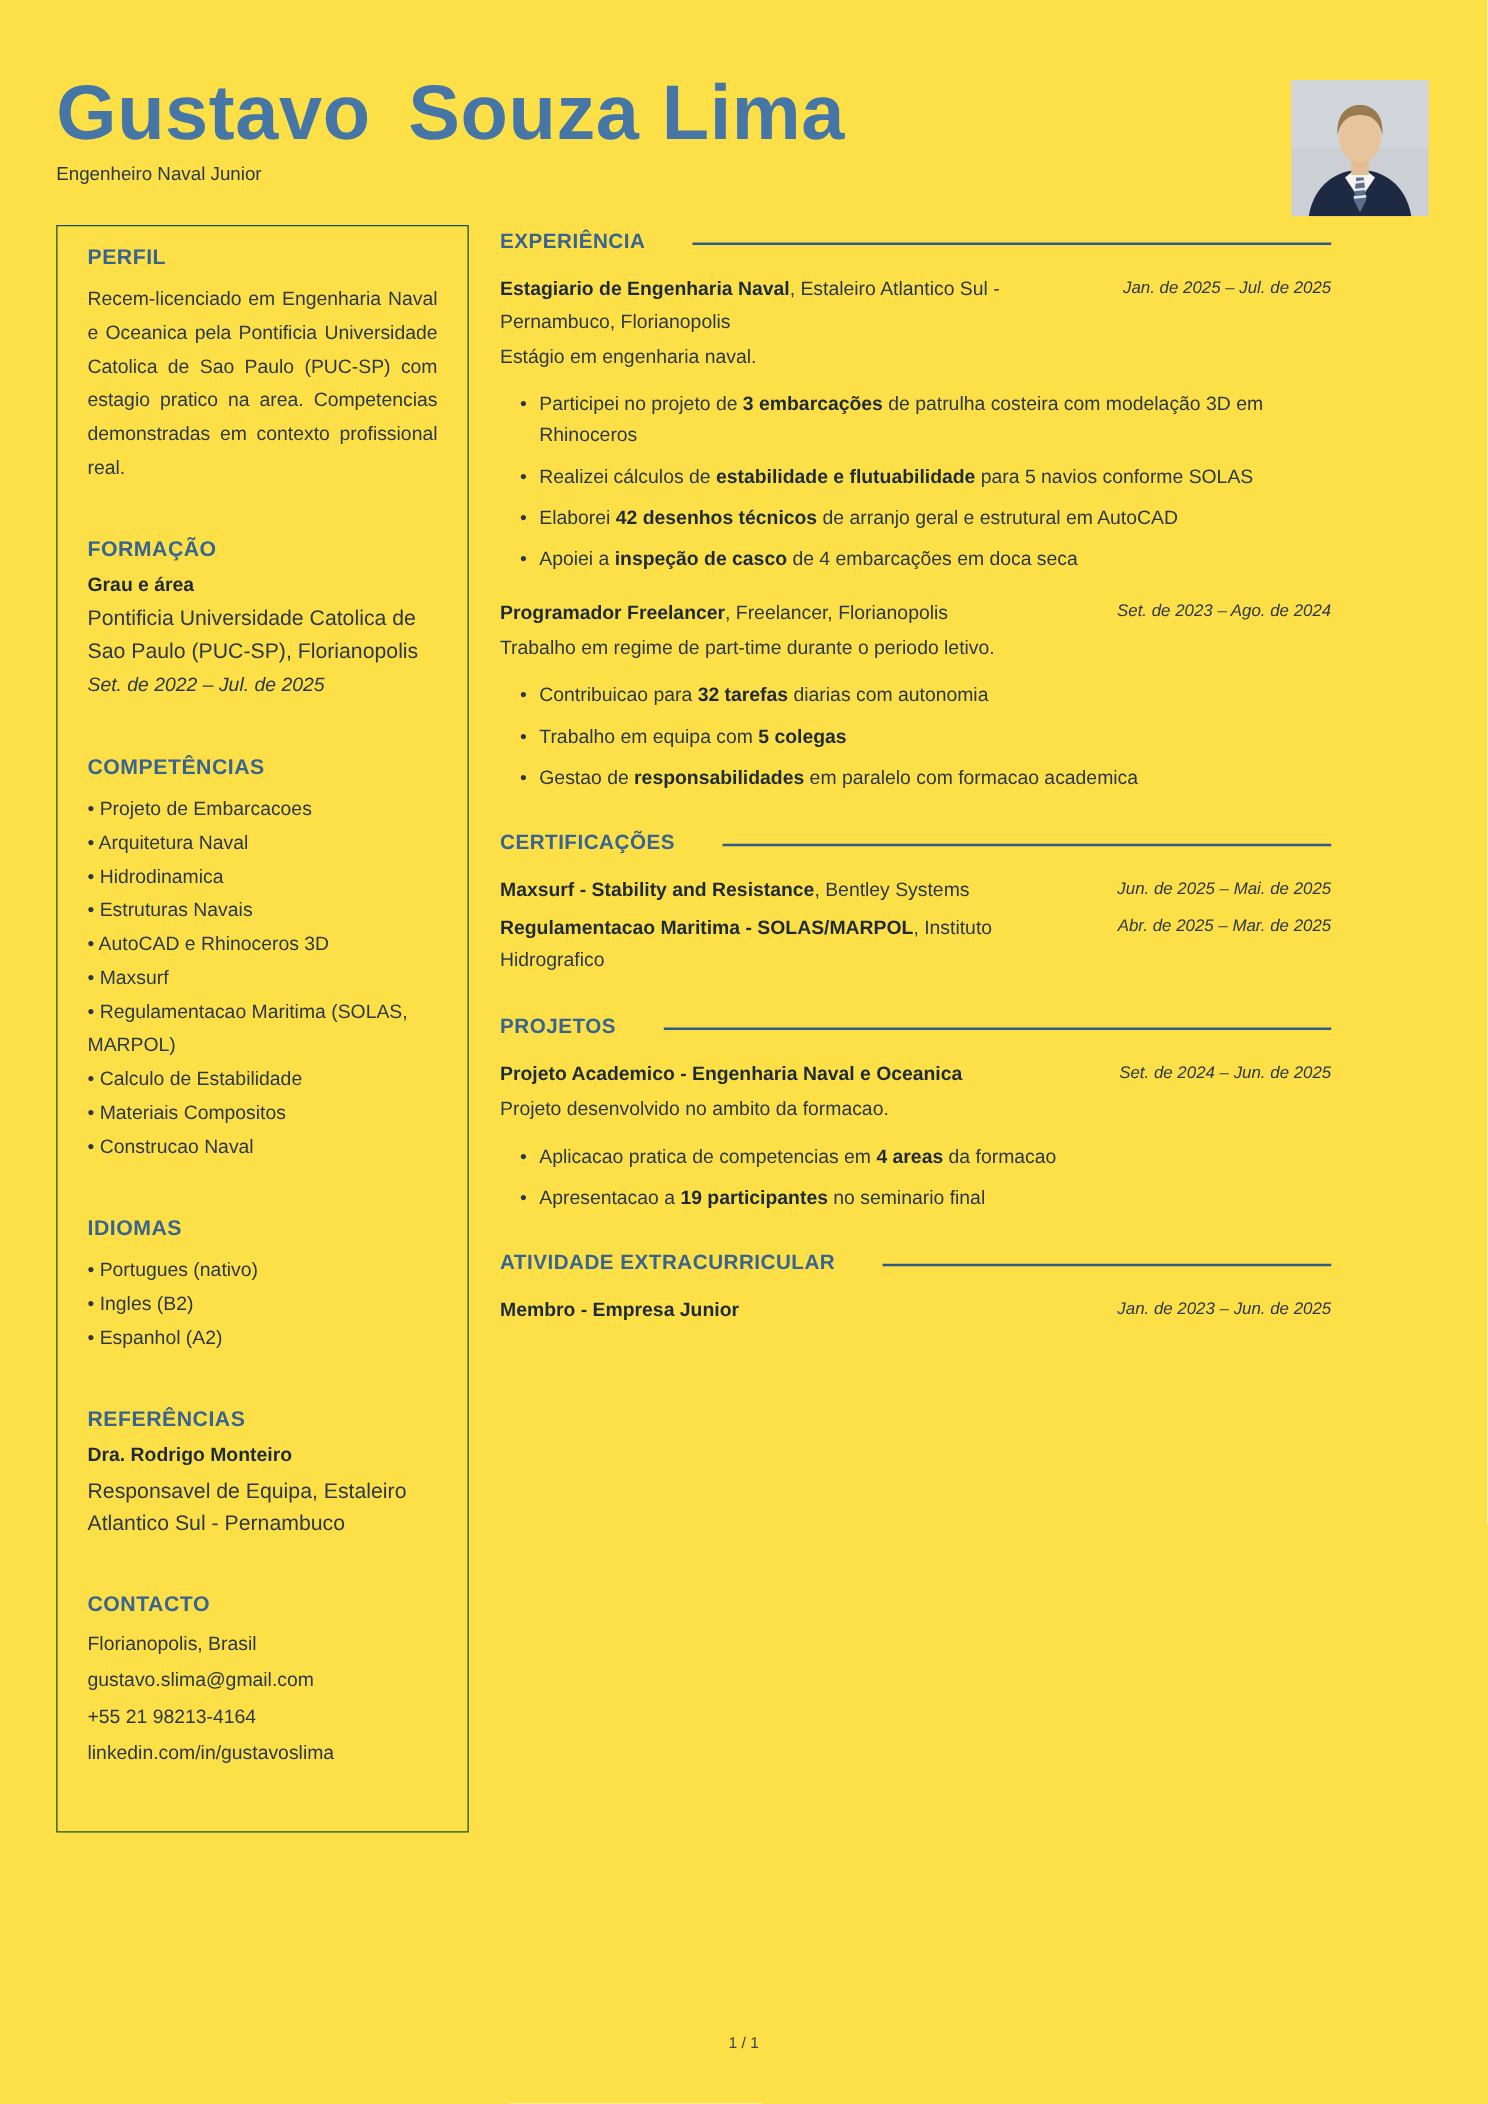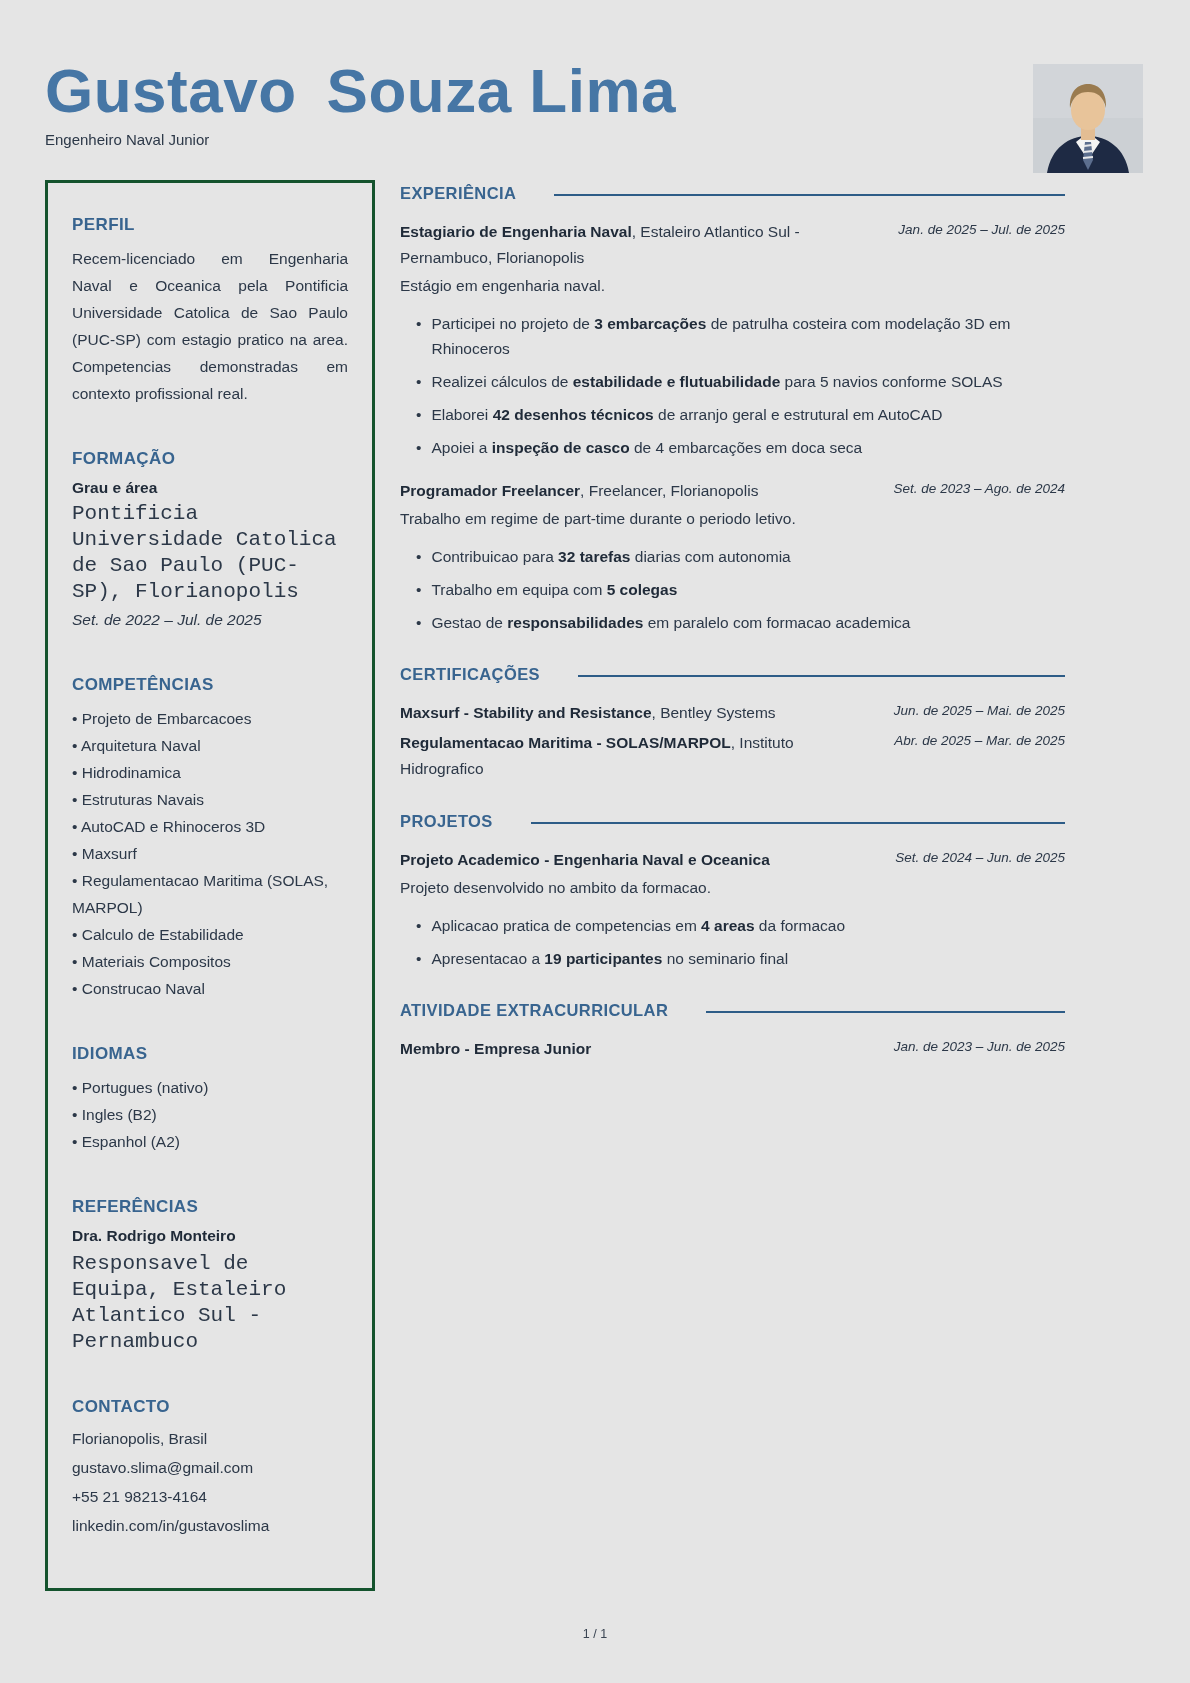--- a/index.html
+++ b/index.html
@@ -1,38 +1,38 @@
 <!DOCTYPE html>
 <html><head>
 <meta charset="utf-8">
 <style>
   * { margin:0; padding:0; box-sizing:border-box; }
   html,body { background:#ffffff; }
   body { font-family:"Liberation Sans","DejaVu Sans",sans-serif; color:#2c3848; }
-  .page { position:relative; width:1190px; height:1683px; margin:0 auto; background:#e5e5e5; overflow:hidden; }
+  .page { position:relative; width:1190px; height:1683px; margin:0 auto; background:#fde047; overflow:hidden; }
 
   
   .header { position:relative; padding:58px 45px 0 45px; }
   .name { font-size:62px; font-weight:700; color:#4676a5; line-height:1.05; letter-spacing:.5px; }
   .name .last { margin-left:30px; }
   .job-subtitle { margin-top:8px; font-size:15px; color:#2c3848; }
   .photo { position:absolute; top:64px; right:47px; width:110px; height:109px; }
   .photo svg { display:block; width:100%; height:100%; }
 
   
   .columns { display:flex; gap:25px; margin-top:32px; padding:0 125px 0 45px; align-items:flex-start; }
 
   
-  .sidebar { width:330px; flex:0 0 330px; border:3px solid #14532d; padding:32px 24px 34px 24px; }
+  .sidebar { width:330px; flex:0 0 330px; border:1px solid #14532d; padding:15px 24px 34px 24px; }
   .side-section { margin-bottom:42px; }
   .side-section:last-child { margin-bottom:16px; }
   .side-title { font-size:17px; font-weight:700; color:#38648f; letter-spacing:.4px; margin-bottom:10px; }
   .side-text { font-size:15.5px; line-height:27px; text-align:justify; }
   .side-sub { font-size:15.5px; font-weight:700; margin-bottom:4px; color:#1f2a38; }
-  .side-line { font-size:21px; line-height:26px;font-family:Liberation Mono, monospace; }
+  .side-line { font-size:17px; line-height:26px; }
   .side-italic { font-size:15.5px; font-style:italic; line-height:26px; margin-top:2px; }
   .side-list { list-style:none; }
   .side-list li { font-size:15.5px; line-height:27px; }
   .side-list li::before { content:"• "; }
   .ref-block p { margin-bottom:6px; }
   .contact-lines p { font-size:15.5px; line-height:24px; margin-bottom:5px; }
 
   
   .main { flex:1; min-width:0; padding-top:4px; }
   .main-section { margin-bottom:30px; }

